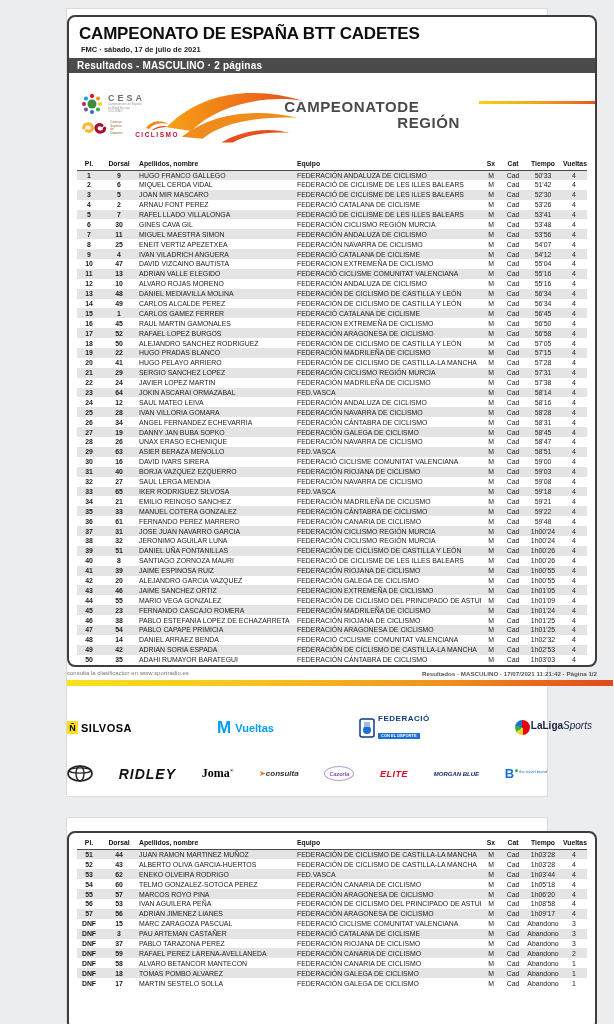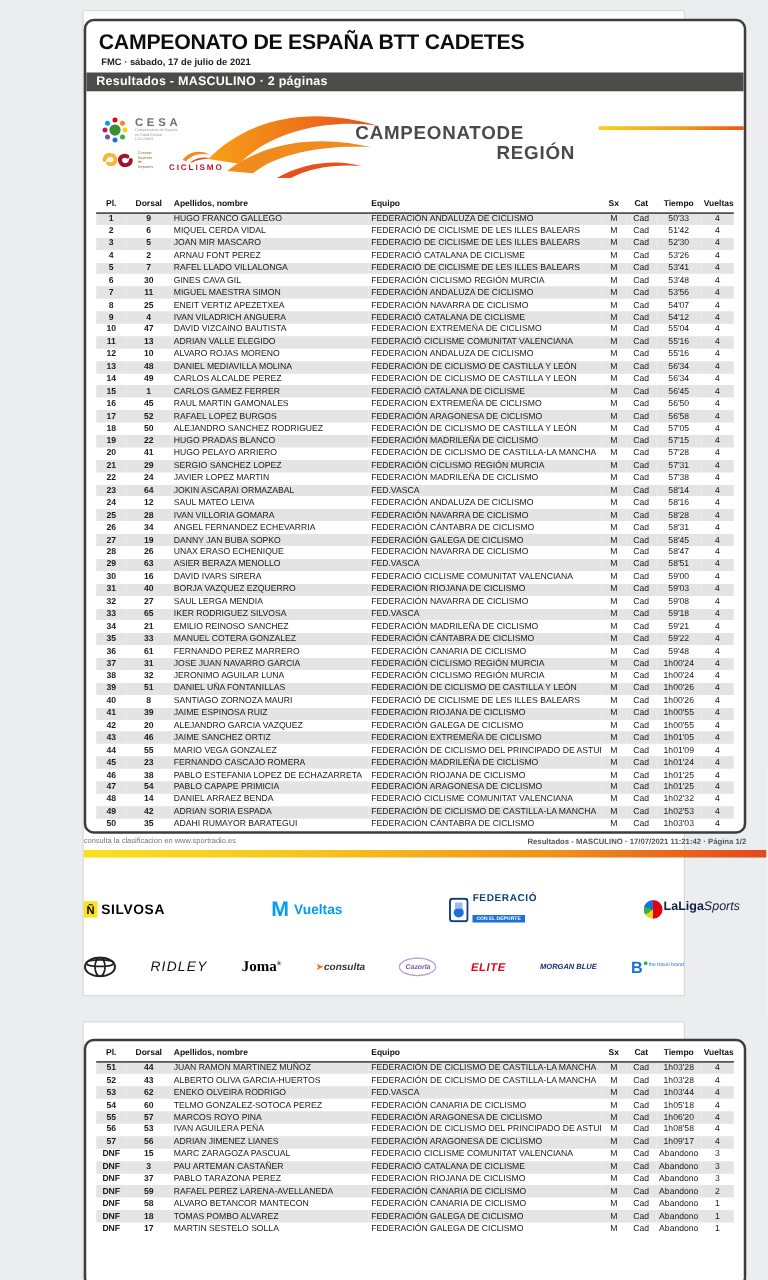--- a/index.html
+++ b/index.html
@@ -61,21 +61,21 @@
   .movistar .word{font-size:11px;font-weight:bold;color:#019df4}
   .loterias{display:flex;align-items:center;gap:3px}
   .loterias .stack .w1{font-size:8px;font-weight:bold;color:#0d3b86;letter-spacing:0.5px}
   .loterias .stack .w2{font-size:4px;font-weight:bold;color:#fff;background:#1c6fd4;padding:0.5px 3px;display:inline-block}
   .laliga{display:flex;align-items:flex-start;gap:1px}
   .laliga .ball{width:15px;height:15px;border-radius:50%;
     background:conic-gradient(#e4010b 0 50%,#f7d117 50% 65%,#2db34a 65% 80%,#1c6fd4 80% 100%)}
   .laliga .word{font-size:10px;color:#141e46}
   .laliga .word b{font-weight:bold}
   .laliga .word i{font-style:italic;font-weight:300}
-  .ridley{font-size:11px;font-weight:400;font-style:italic;color:#111;letter-spacing:1px}
+  .ridley{font-size:14px;font-weight:700;font-style:italic;color:#111;letter-spacing:1px}
   .joma{font-size:12px;font-weight:bold;color:#000;font-family:"Liberation Serif","DejaVu Serif",serif}
   .joma sup{font-size:5px}
   .infisport{font-size:8px;font-weight:bold;font-style:italic;color:#333}
   .infisport .tri{color:#e87722}
   .cazorla{width:30px;height:15px;border:1.5px solid #b59dd1;border-radius:50%;display:flex;align-items:center;justify-content:center;
     font-size:5.5px;font-weight:bold;color:#7c4fa8;font-style:italic}
   .elite{font-size:9px;font-weight:900;font-style:italic;color:#e2001a;letter-spacing:0.5px}
   .morgan{font-size:6px;font-weight:900;font-style:italic;color:#1a2a6b}
   .btravel{display:flex;align-items:flex-start;gap:1px}
   .btravel .b{font-size:13px;font-weight:bold;color:#1c6fd4;line-height:12px}

